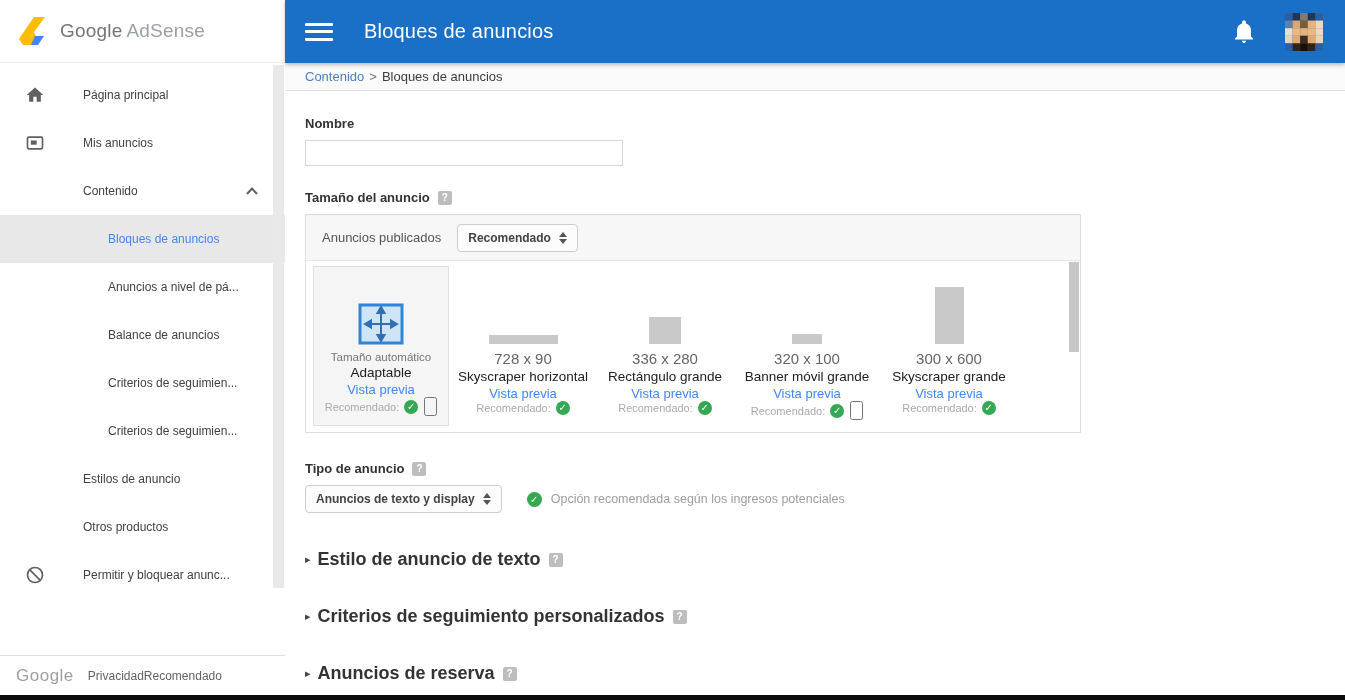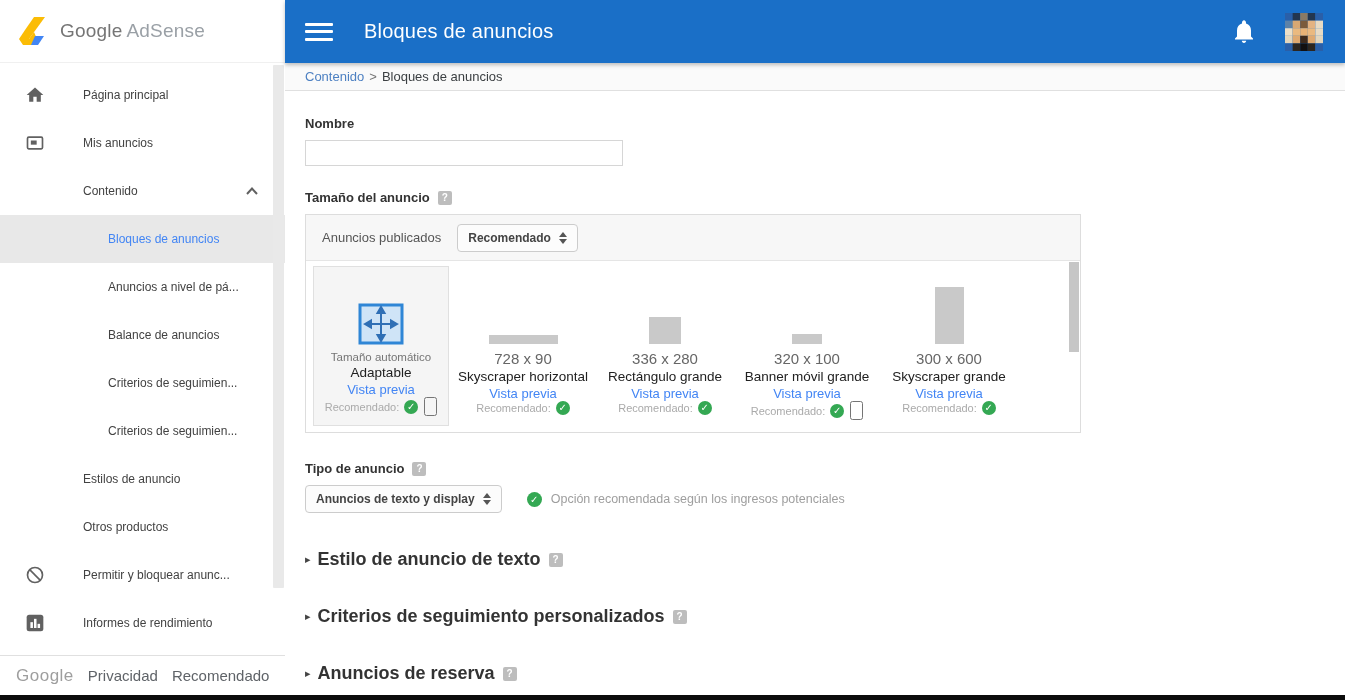--- a/index.html
+++ b/index.html
@@ -21,21 +21,21 @@
   .nav-row{position:relative;height:48px;display:flex;align-items:center;cursor:pointer;}
   .nav-row .ico{position:absolute;left:25px;top:50%;transform:translateY(-50%);width:20px;height:20px;color:#616161;}
   .nav-label{font-size:12px;color:#424242;padding-left:83px;white-space:nowrap;}
   .nav-row.sub .nav-label{padding-left:108px;}
   .nav-row.selected{background:#e8e8e8;}
   .nav-row.selected .nav-label{color:#4285f4;}
   .nav-chevron{position:absolute;right:27px;top:50%;transform:translateY(-50%);width:12px;height:8px;color:#616161;}
   .side-scroll{position:absolute;right:1px;top:65px;width:11px;height:523px;background:#e9e9e9;border-radius:1px;}
   .sidebar-footer{position:absolute;left:0;right:0;bottom:0;height:40px;border-top:1px solid #e0e0e0;display:flex;align-items:center;padding-left:16px;box-sizing:border-box;background:#fff;}
   .foot-google{font-size:17px;color:#9e9e9e;letter-spacing:.5px;margin-right:14px;}
-  .foot-link{font-size:15px;color:#5f6368;margin-right:14px;cursor:pointer;}
+  .foot-link{font-size:12px;color:#5f6368;cursor:pointer;}
 
   
   .appbar{position:absolute;left:285px;right:0;top:0;height:63px;background:#1a6fc7;display:flex;align-items:center;box-shadow:0 2px 4px rgba(0,0,0,.25);z-index:5;}
   .hamburger{width:28px;height:18px;margin-left:20px;display:flex;flex-direction:column;justify-content:space-between;cursor:pointer;}
   .hamburger span{display:block;height:3px;background:#fff;border-radius:1px;}
   .appbar-title{color:#fff;font-size:20px;font-weight:500;margin-left:31px;letter-spacing:.2px;}
   .appbar-right{margin-left:auto;display:flex;align-items:center;}
   .bell{width:22px;height:24px;margin-right:30px;cursor:pointer;}
   .avatar{width:38px;height:38px;margin-right:22px;overflow:hidden;cursor:pointer;}
 
@@ -158,29 +158,20 @@
       </div>
       <div class="nav-row">
         <span class="nav-label">Otros productos</span>
       </div>
       <div class="nav-row">
         <svg class="ico" viewBox="0 0 24 24" fill="none" stroke="currentColor" stroke-width="2">
             <circle cx="12" cy="12" r="9"></circle>
             <line x1="5.6" y1="5.6" x2="18.4" y2="18.4"></line>
           </svg>
         <span class="nav-label">Permitir y bloquear anunc...</span>
-      </div>
-      <div class="nav-row">
-        <svg class="ico" viewBox="0 0 24 24">
-            <rect x="2" y="2" width="20" height="20" rx="3" fill="#616161"></rect>
-            <rect x="6.5" y="11" width="3" height="7" fill="#fff"></rect>
-            <rect x="10.8" y="7" width="3" height="11" fill="#fff"></rect>
-            <rect x="15.1" y="13" width="3" height="5" fill="#fff"></rect>
-          </svg>
-        <span class="nav-label">Informes de rendimiento</span>
       </div>
     </div>
 
     <div class="side-scroll"></div>
 
     <div class="sidebar-footer">
       <span class="foot-google">Google</span>
       <span class="foot-link">Privacidad</span>
       <span class="foot-link">Recomendado</span>
     </div>

